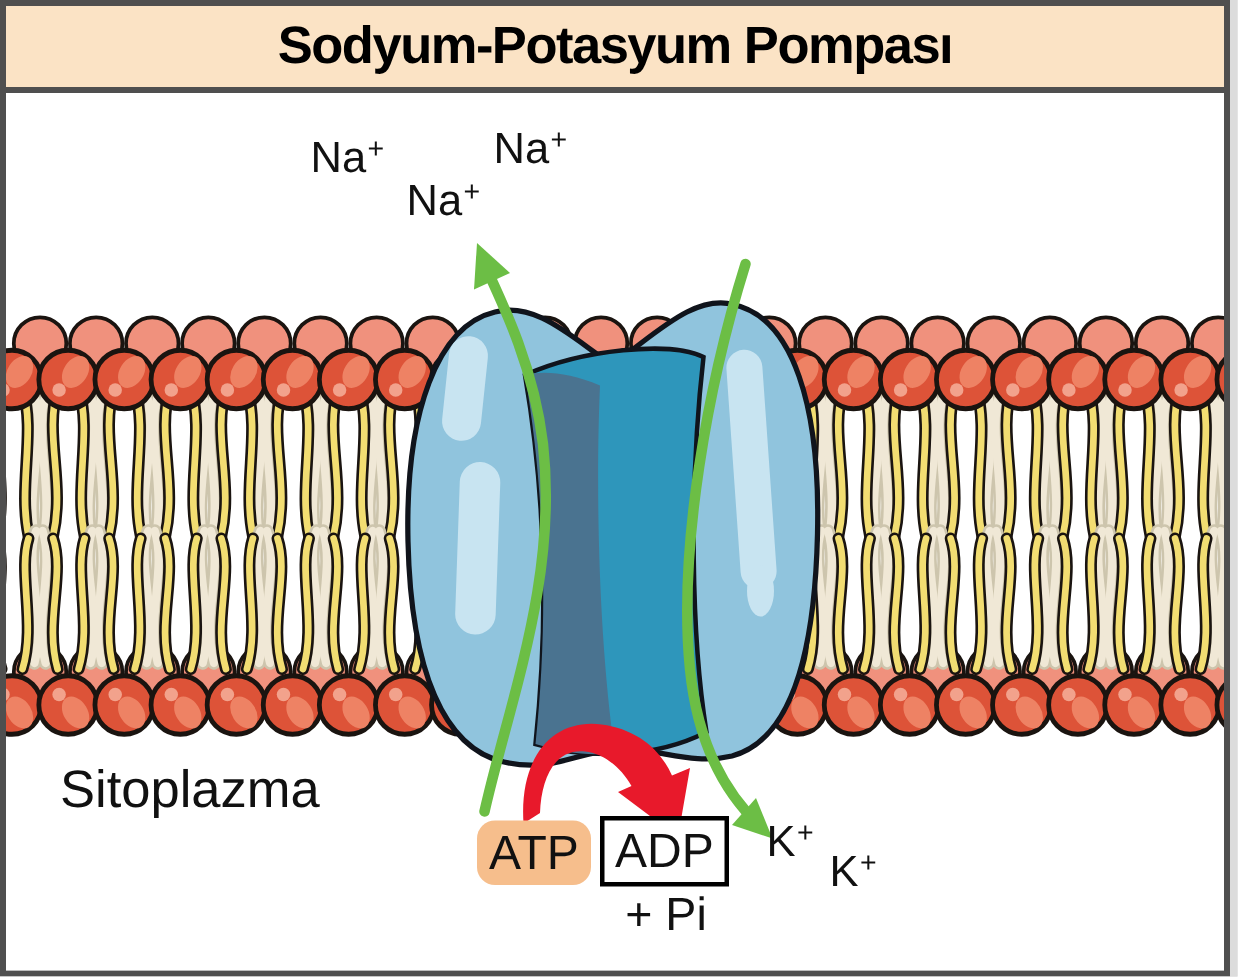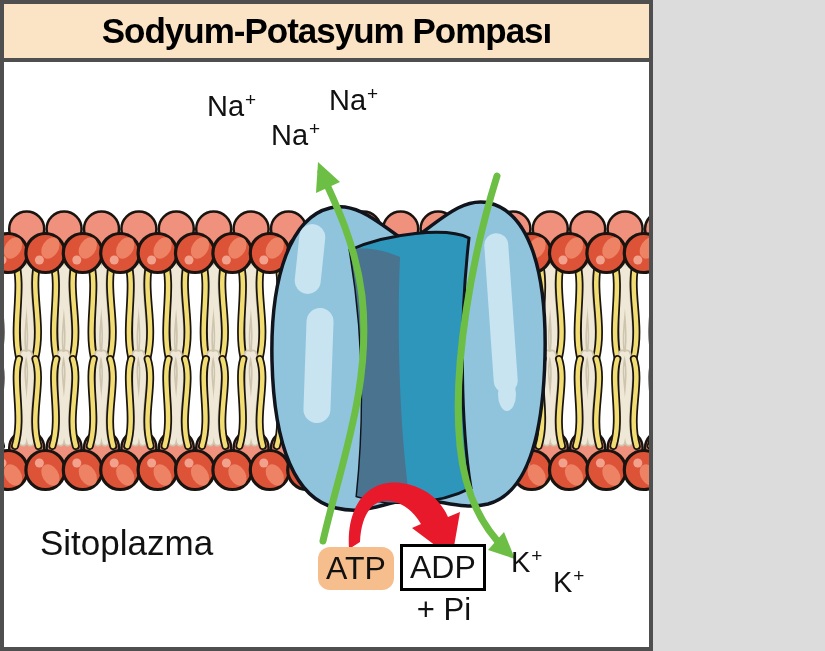--- a/index.html
+++ b/index.html
@@ -1,38 +1,38 @@
 <!DOCTYPE html>
 <html><head>
 <meta charset="utf-8">
 <style>
   html,body{margin:0;padding:0;background:#dcdcdc;font-family:"Liberation Sans", sans-serif;}
   .frame{
-    position:relative;width:653px;height:651px;box-sizing:border-box;
+    position:relative;width:820px;height:651px;box-sizing:border-box;
     border:4px solid #4f4f4f;background:#fff;overflow:hidden;
   }
   .titlebar{
     height:54px;border-bottom:4px solid #4f4f4f;
     display:flex;align-items:center;justify-content:center;
   }
   .titlebar .title{
     font-size:35px;font-weight:bold;color:#000;letter-spacing:-1px;
   }
   .canvas{position:relative;width:817px;height:585px;background:#fff;overflow:hidden;}
   .canvas svg{position:absolute;left:0;top:0;}
   .lbl{position:absolute;color:#111;white-space:nowrap;}
   .ion{font-size:29px;}
   .ion sup{font-size:19px;position:relative;top:1px;left:1px;}
   .na1{left:203px;top:26px;}
   .na2{left:267px;top:55px;}
   .na3{left:325px;top:20px;}
   .k1{left:507px;top:482px;}
   .k2{left:549px;top:502px;}
   .extracell{left:554px;top:44px;font-size:33px;line-height:50px;}
-  .sito{left:36px;top:461px;font-size:35px;}
+  .sito{left:36px;top:445px;font-size:35px;}
   .atp{left:314px;top:485px;font-size:32px;padding:3px 8px;}
   .adp{left:396px;top:482px;font-size:32px;padding:2px 7px;border:3px solid #000;background:#fff;}
   .pi{left:398px;top:530px;width:84px;text-align:center;font-size:31px;}
 </style>
 </head>
 <body>
 
 <div class="frame" style="border-color: rgb(79, 79, 79);">
   <div class="titlebar" style="background: rgb(251, 227, 197); border-bottom-color: rgb(79, 79, 79);">
     <span class="title">Sodyum-Potasyum Pompası</span>

